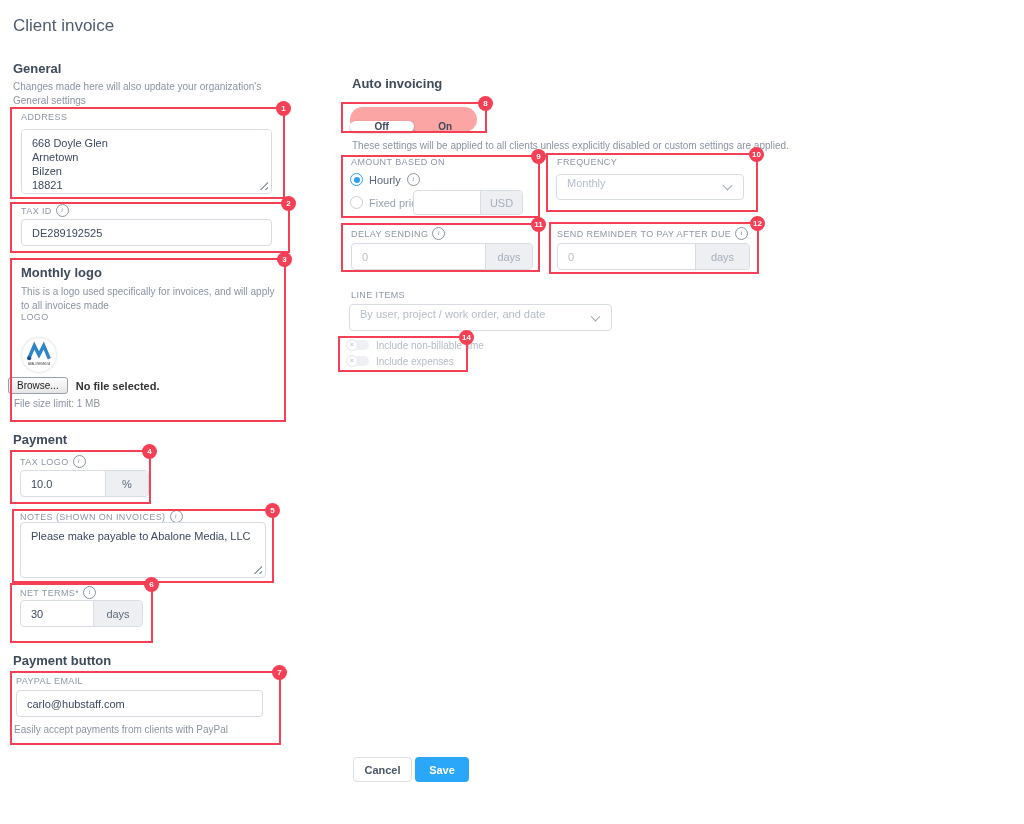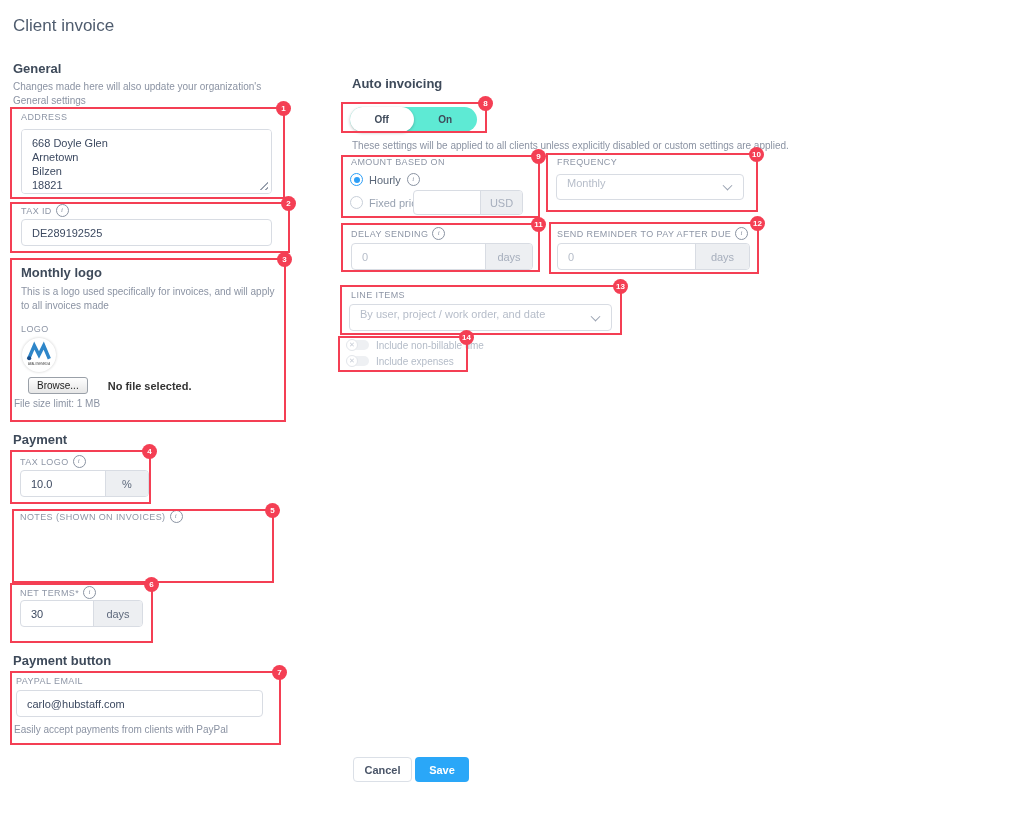--- a/index.html
+++ b/index.html
@@ -24,34 +24,34 @@
     box-sizing:border-box;background:#fff;}
   .igroup input{border:none;padding:0 10px;font-size:11px;color:#3c4960;min-width:0;font-family:inherit;outline:none;background:transparent;}
   .suffix{background:#edeff2;border-left:1px solid #d8dce3;display:flex;align-items:center;justify-content:center;
     font-size:11px;color:#5f6a7d;flex:none;}
   .dim input{color:#b6bdc9;}
   .dim .suffix{color:#a7afbd;}
   .select{position:absolute;border:1px solid #d8dce3;border-radius:4px;display:flex;align-items:center;
     padding:0 26px 8px 10px;font-size:11px;color:#b6bdc9;background:#fff;box-sizing:border-box;}
   .chev{position:absolute;right:12px;top:50%;width:6px;height:6px;border-right:1.5px solid #98a1b0;
     border-bottom:1.5px solid #98a1b0;transform:translateY(-70%) rotate(45deg);}
-  .toggle{position:absolute;left:350px;top:107px;width:127px;height:25px;background:#5eead4;border-radius:13px;display:flex;cursor:pointer;}
+  .toggle{position:absolute;left:350px;top:107px;width:127px;height:25px;background:#fca5a5;border-radius:13px;display:flex;cursor:pointer;align-items:flex-end;}
   .toggle-opt{flex:1;display:flex;align-items:center;justify-content:center;font-size:10px;font-weight:700;color:#3f4a5a;}
   .toggle-opt.active{background:#fff;border-radius:13px;box-shadow:0 1px 3px rgba(0,0,0,.25);}
   .radio{width:13px;height:13px;border-radius:50%;box-sizing:border-box;flex:none;position:relative;}
   .radio.sel{border:1px solid #2d9ff7;}
   .radio.sel::after{content:"";position:absolute;inset:2.5px;background:#2d9ff7;border-radius:50%;}
   .radio.un{border:1px solid #c8cfd9;background:#fff;}
   .radio-row{position:absolute;display:flex;align-items:center;gap:6px;font-size:11px;}
   .mini-row{position:absolute;display:flex;align-items:flex-start;gap:7px;height:12px;}
   .mini{width:22px;height:10px;background:#eef0f3;border-radius:5px;position:relative;flex:none;}
   .mini-knob{position:absolute;left:-1px;top:-1px;width:12px;height:12px;background:#fff;border:1px solid #e3e6eb;
     border-radius:50%;box-sizing:border-box;display:flex;align-items:center;justify-content:center;font-size:7px;color:#c6ccd6;}
   .mini-label{font-size:10px;color:#b4bcc8;white-space:nowrap;}
-  .browse-row{position:absolute;left:28px;top:377px;display:flex;align-items:center;gap:20px;}
+  .browse-row{position:absolute;left:8px;top:377px;display:flex;align-items:center;gap:8px;}
   .browse{font-size:10px;padding:1px 8px;height:17px;border:1px solid #9aa0a8;border-radius:3px;
     background:linear-gradient(#fefefe,#e6e6e6);color:#222;font-family:inherit;cursor:pointer;}
   .file-status{font-size:11px;font-weight:600;color:#333;}
   .logo-wrap{position:absolute;left:22px;top:338px;width:34px;height:34px;border-radius:50%;background:#fff;
     box-shadow:0 0 3px rgba(0,0,0,.2);display:flex;align-items:center;justify-content:center;overflow:hidden;}
   .btn{position:absolute;border-radius:4px;font-size:11px;font-weight:700;font-family:inherit;cursor:pointer;}
   .btn-cancel{left:353px;top:757px;width:59px;height:25px;background:#fff;border:1px solid #dbe0e7;color:#4a5568;}
   .btn-save{left:415px;top:757px;width:54px;height:25px;background:#2aa7f8;border:none;color:#fff;}
   .ann{position:absolute;border:2px solid #f43f54;pointer-events:none;z-index:50;box-sizing:border-box;}
   .ann-badge{position:absolute;right:-8px;top:-8px;width:15px;height:15px;background:#f43f54;color:#fff;
@@ -77,21 +77,21 @@
   </div>
 
   <div class="label" style="left:21px;top:204px;">
     <span>TAX ID</span>
     <span class="info">i</span>
   </div>
   <input class="input" style="left: 21px; top: 219px; width: 251px; height: 27px;" value="DE289192525">
 
   <div class="h2" style="left:21px;top:265px;">Monthly logo</div>
   <div class="desc" style="left:21px;top:285px;width:256px;">This is a logo used specifically for invoices, and will apply to all invoices made</div>
-  <div class="label" style="left:21px;top:324px;">LOGO</div>
+  <div class="label" style="left:21px;top:312px;">LOGO</div>
 
   <div class="logo-wrap">
     <svg width="30" height="30" viewBox="0 0 32 32">
       <path d="M5 20 L11 6 L16 16 L21 6 L27 20" stroke="#2e86c9" stroke-width="3.6" fill="none"></path>
       <circle cx="5.5" cy="19.5" r="2.2" fill="#1b4f8a"></circle>
       <text x="16" y="26.5" font-size="3" text-anchor="middle" fill="#444" font-family="Liberation Sans, sans-serif">ABALONEMEDIA</text>
     </svg>
   </div>
 
   <div class="browse-row">
@@ -108,20 +108,24 @@
   </div>
   <div class="igroup" style="left:20px;top:470px;width:129px;height:27px;">
     <input style="width: 87px;" value="10.0">
     <span class="suffix" style="width:42px;">%</span>
   </div>
 
   <div class="label" style="left:20px;top:510px;">
     <span>NOTES (SHOWN ON INVOICES)</span>
     <span class="info">i</span>
   </div>
+  <div class="ta-wrap" style="left:20px;top:522px;width:246px;height:56px;">
+    <textarea style="">Please make payable to Abalone Media, LLC</textarea>
+    <span class="grip"></span>
+  </div>
 
   <div class="label" style="left:20px;top:586px;">
     <span>NET TERMS*</span>
     <span class="info">i</span>
   </div>
   <div class="igroup" style="left:20px;top:600px;width:123px;height:27px;">
     <input style="width: 75px;" value="30">
     <span class="suffix" style="width:48px;">days</span>
   </div>
 
@@ -229,20 +233,17 @@
     </div>
   <div class="ann" style="left:546px;top:153px;width:212px;height:59px;">
     <span class="ann-badge">10</span>
     </div>
   <div class="ann" style="left:341px;top:223px;width:199px;height:49px;">
     <span class="ann-badge">11</span>
     </div>
   <div class="ann" style="left:549px;top:222px;width:210px;height:52px;">
     <span class="ann-badge">12</span>
     </div>
-  <div class="ann" style="left:340px;top:285px;width:282px;height:50px;">
-    <span class="ann-badge">13</span>
-    </div>
   <div class="ann" style="left:338px;top:336px;width:130px;height:36px;">
     <span class="ann-badge">14</span>
     </div>
 
 </div>
 
 </body></html>

